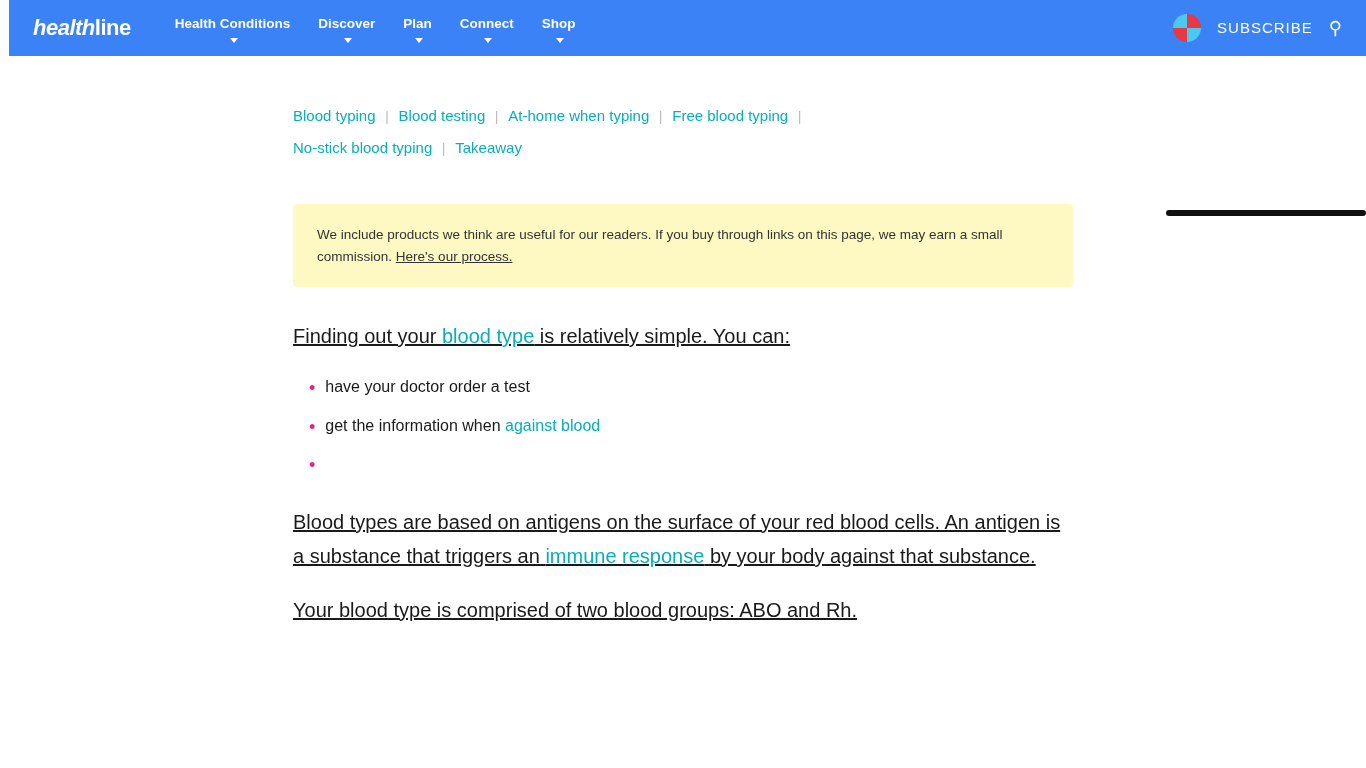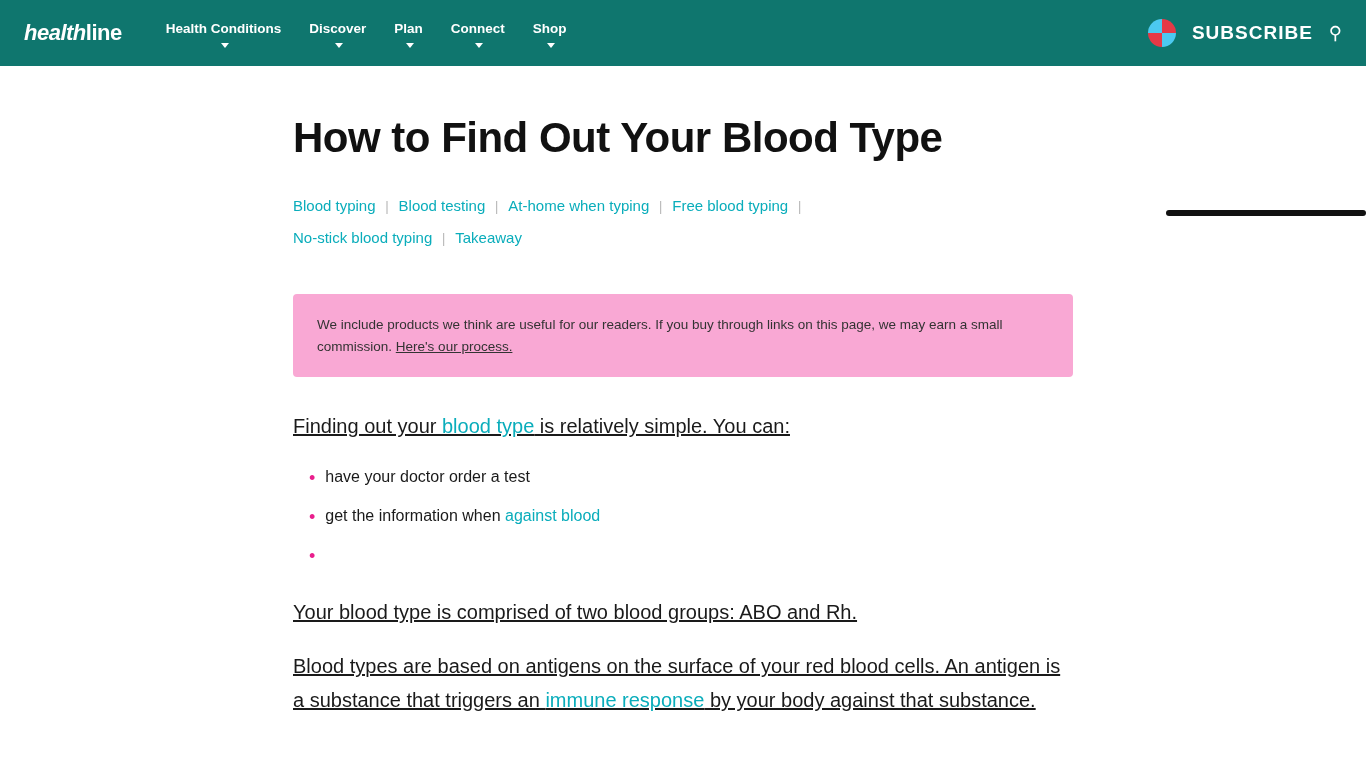--- a/index.html
+++ b/index.html
@@ -1,25 +1,26 @@
 <!DOCTYPE html>
 <html><head>
   <meta charset="utf-8">
   <style>
     * { margin: 0; padding: 0; box-sizing: border-box; }
     body { font-family: Georgia, 'Times New Roman', serif; color: #1a1a1a; background: #fff; font-size: 16px; line-height: 1.6; }
 
     
     nav {
-      background: #0f766e;
+      background: #3b82f6;
       display: flex;
       align-items: center;
       padding: 0 24px;
-      height: 66px;
+      height: 56px;
       gap: 0;
+      margin-left: 9px;
     }
     .nav-logo {
       color: #fff;
       font-family: Arial, sans-serif;
       font-size: 22px;
       font-weight: 900;
       letter-spacing: -0.5px;
       margin-right: 32px;
       white-space: nowrap;
     }
@@ -59,22 +60,22 @@
     .globe-icon {
       width: 28px;
       height: 28px;
       border-radius: 50%;
       background: conic-gradient(from 0deg, #e63946 0% 25%, #4cc9f0 25% 50%, #e63946 50% 75%, #4cc9f0 75% 100%);
       cursor: pointer;
     }
     .subscribe-btn {
       color: #fff;
       font-family: Arial, sans-serif;
-      font-size: 19px;
-      font-weight: 700;
+      font-size: 15px;
+      font-weight: 400;
       letter-spacing: 1px;
       cursor: pointer;
       text-transform: uppercase;
     }
     .search-icon {
       color: #fff;
       font-size: 18px;
       cursor: pointer;
     }
 
@@ -132,21 +133,21 @@
       top: 210px;
       right: 0;
       width: 200px;
       height: 6px;
       background: #111;
       border-radius: 3px;
     }
 
     
     .disclaimer-box {
-      background: #f9a8d4;
+      background: #fef9c3;
       border-radius: 4px;
       padding: 20px 24px;
       margin-bottom: 32px;
     }
     .disclaimer-box p {
       font-family: Arial, sans-serif;
       font-size: 13.5px;
       color: #333;
       line-height: 1.6;
     }
@@ -238,21 +239,20 @@
     <div class="globe-icon"></div>
     <span class="subscribe-btn">SUBSCRIBE</span>
     <span class="search-icon">⚲</span>
   </div>
 </nav>
 
 <div class="scroll-indicator"></div>
 
 <div class="content-wrapper">
 
-  <h1>How to Find Out Your Blood Type</h1>
 
   <div class="toc-links">
     <div class="toc-row">
       <a class="toc-link">Blood typing</a>
       <span class="toc-separator">|</span>
       <a class="toc-link">Blood testing</a>
       <span class="toc-separator">|</span>
       <a class="toc-link">At-home when typing</a>
       <span class="toc-separator">|</span>
       <a class="toc-link">Free blood typing</a>
@@ -284,19 +284,19 @@
     <li>
       <span class="bullet-dot">•</span>
       <span>get the information when <a class="inline-link">against blood</a></span>
     </li>
     <li>
       <span class="bullet-dot">•</span>
     </li>
   </ul>
 
 
-  <p class="body-text">Your blood type is comprised of two blood groups: ABO and Rh.</p>
-
   <p class="body-text">
     Blood types are based on antigens on the surface of your red blood cells. An antigen is a substance that triggers an <a class="inline-link">immune response</a> by your body against that substance.
   </p>
 
+  <p class="body-text">Your blood type is comprised of two blood groups: ABO and Rh.</p>
+
 </div>
 
 </body></html>

